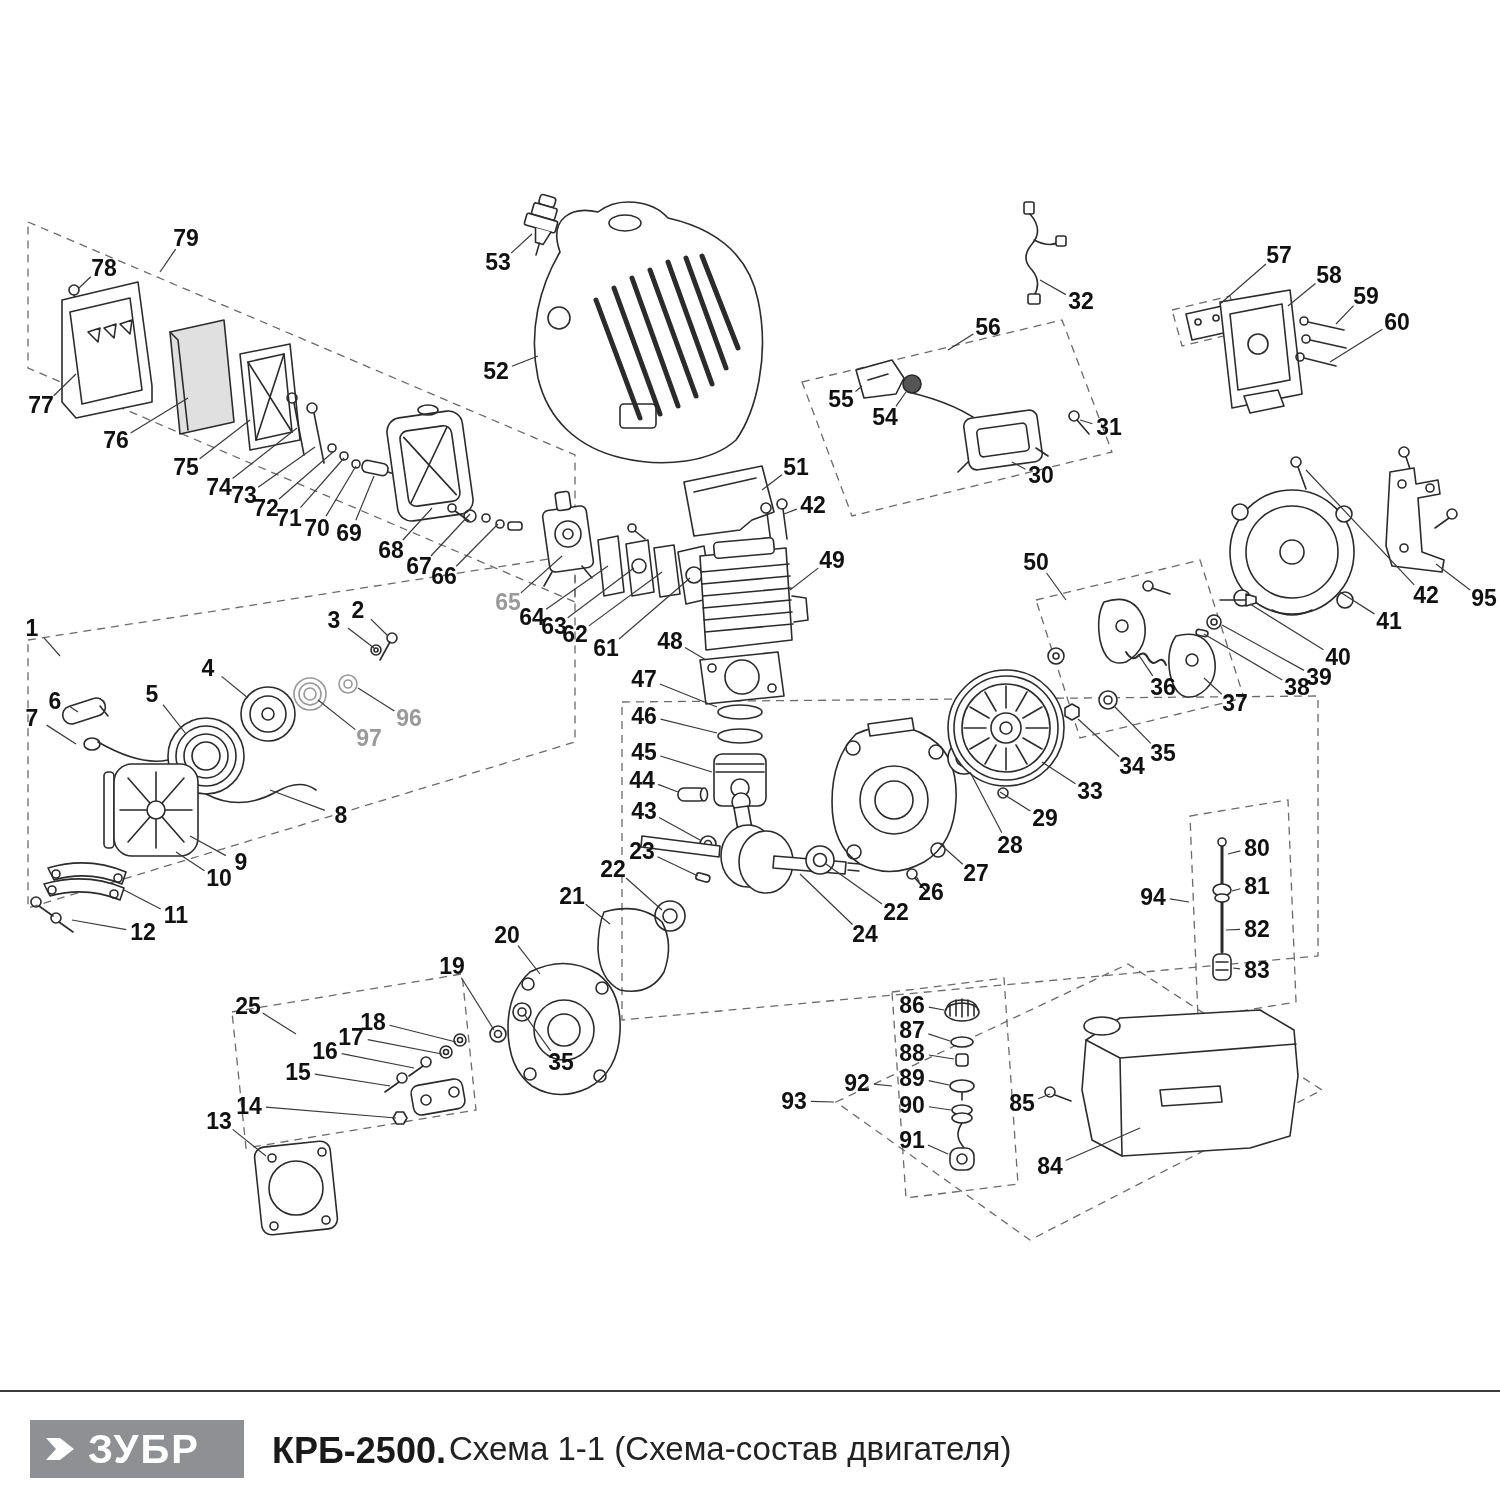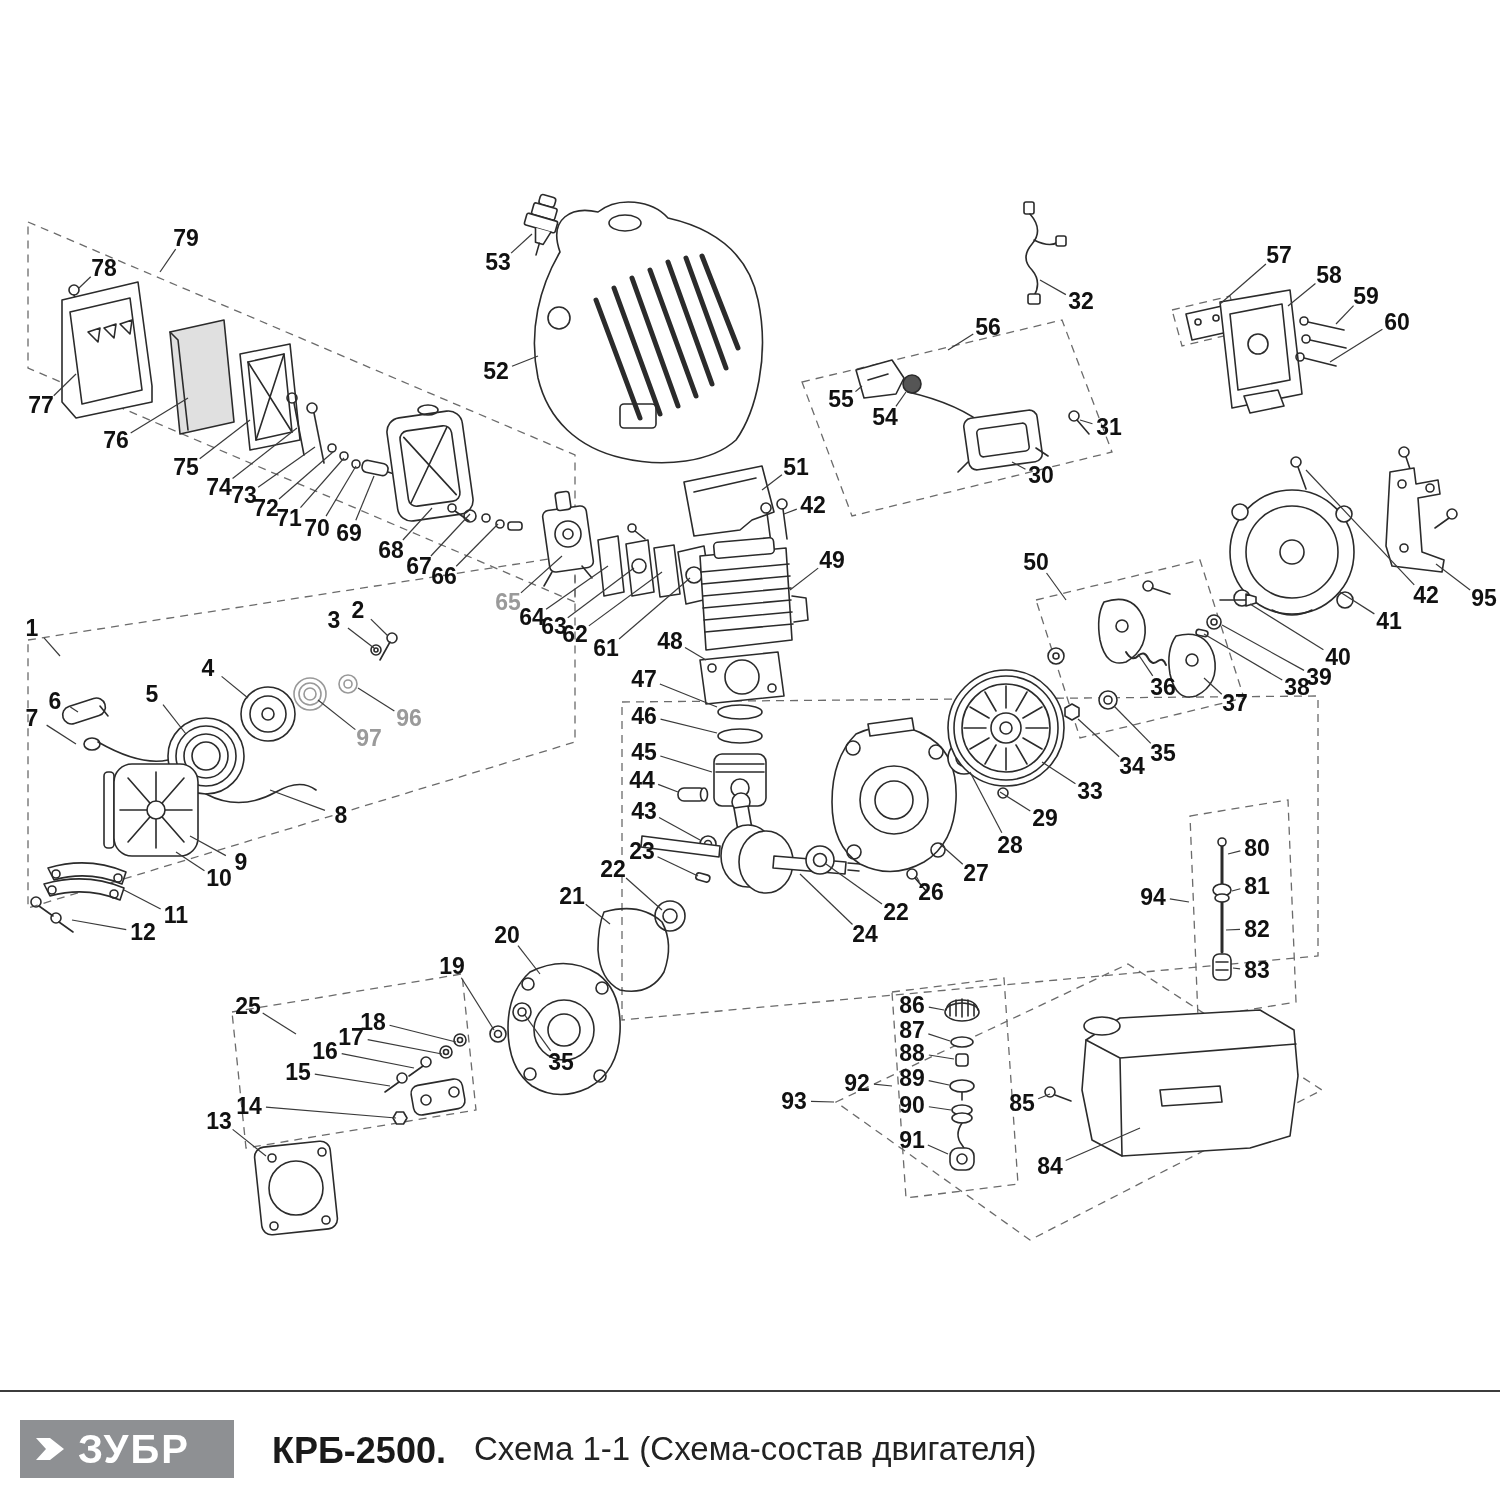--- a/index.html
+++ b/index.html
@@ -6,28 +6,28 @@
   .page{position:relative;width:1500px;height:1500px;background:#fff;overflow:hidden;
         font-family:"Liberation Sans",sans-serif}
   #diagram{position:absolute;left:0;top:0}
   .plabel{font-family:"Liberation Sans",sans-serif;font-weight:700;font-size:23px;
           fill:#111;text-anchor:middle;dominant-baseline:central}
   .plabel.gray{fill:#9a9a9a}
   .leader{stroke:#3a3a3a;stroke-width:1.2}
   .dashed{fill:none;stroke:#6b6b6b;stroke-width:1.3;stroke-dasharray:8 6}
   .footer{position:absolute;left:0;right:0;bottom:0;height:110px;background:#fff}
   .footer-rule{position:absolute;top:0;left:0;right:0;height:2px;background:#3c3c3c}
-  .brand-badge{position:absolute;left:20px;top:30px;width:214px;height:58px;background:#8e9093;
+  .brand-badge{position:absolute;left:30px;top:30px;width:214px;height:58px;background:#8e9093;
                display:flex;align-items:center;gap:10px;padding:0 12px;box-sizing:border-box}
   .brand-arrow svg{display:block}
   .brand-text{color:#fff;font-weight:700;font-size:40px;letter-spacing:2px;line-height:1}
   .footer-title{position:absolute;left:272px;top:30px;height:58px;display:flex;align-items:flex-start;
                 padding-top:10px;box-sizing:border-box;color:#1a1a1a}
   .model{font-weight:700;font-size:36px}
-  .subtitle{margin-left:28px;font-weight:400;font-size:33px;color:#222}
+  .subtitle{margin-left:3px;font-weight:400;font-size:33px;color:#222}
 </style>
 </head>
 <body>
 
 <div class="page">
 
 <svg id="diagram" width="1500" height="1500" viewBox="0 0 1500 1500" xmlns="http://www.w3.org/2000/svg">
 
   <g>
     <path class="dashed" d="M28 222 L575 455 L575 602 L28 368 Z"></path>

